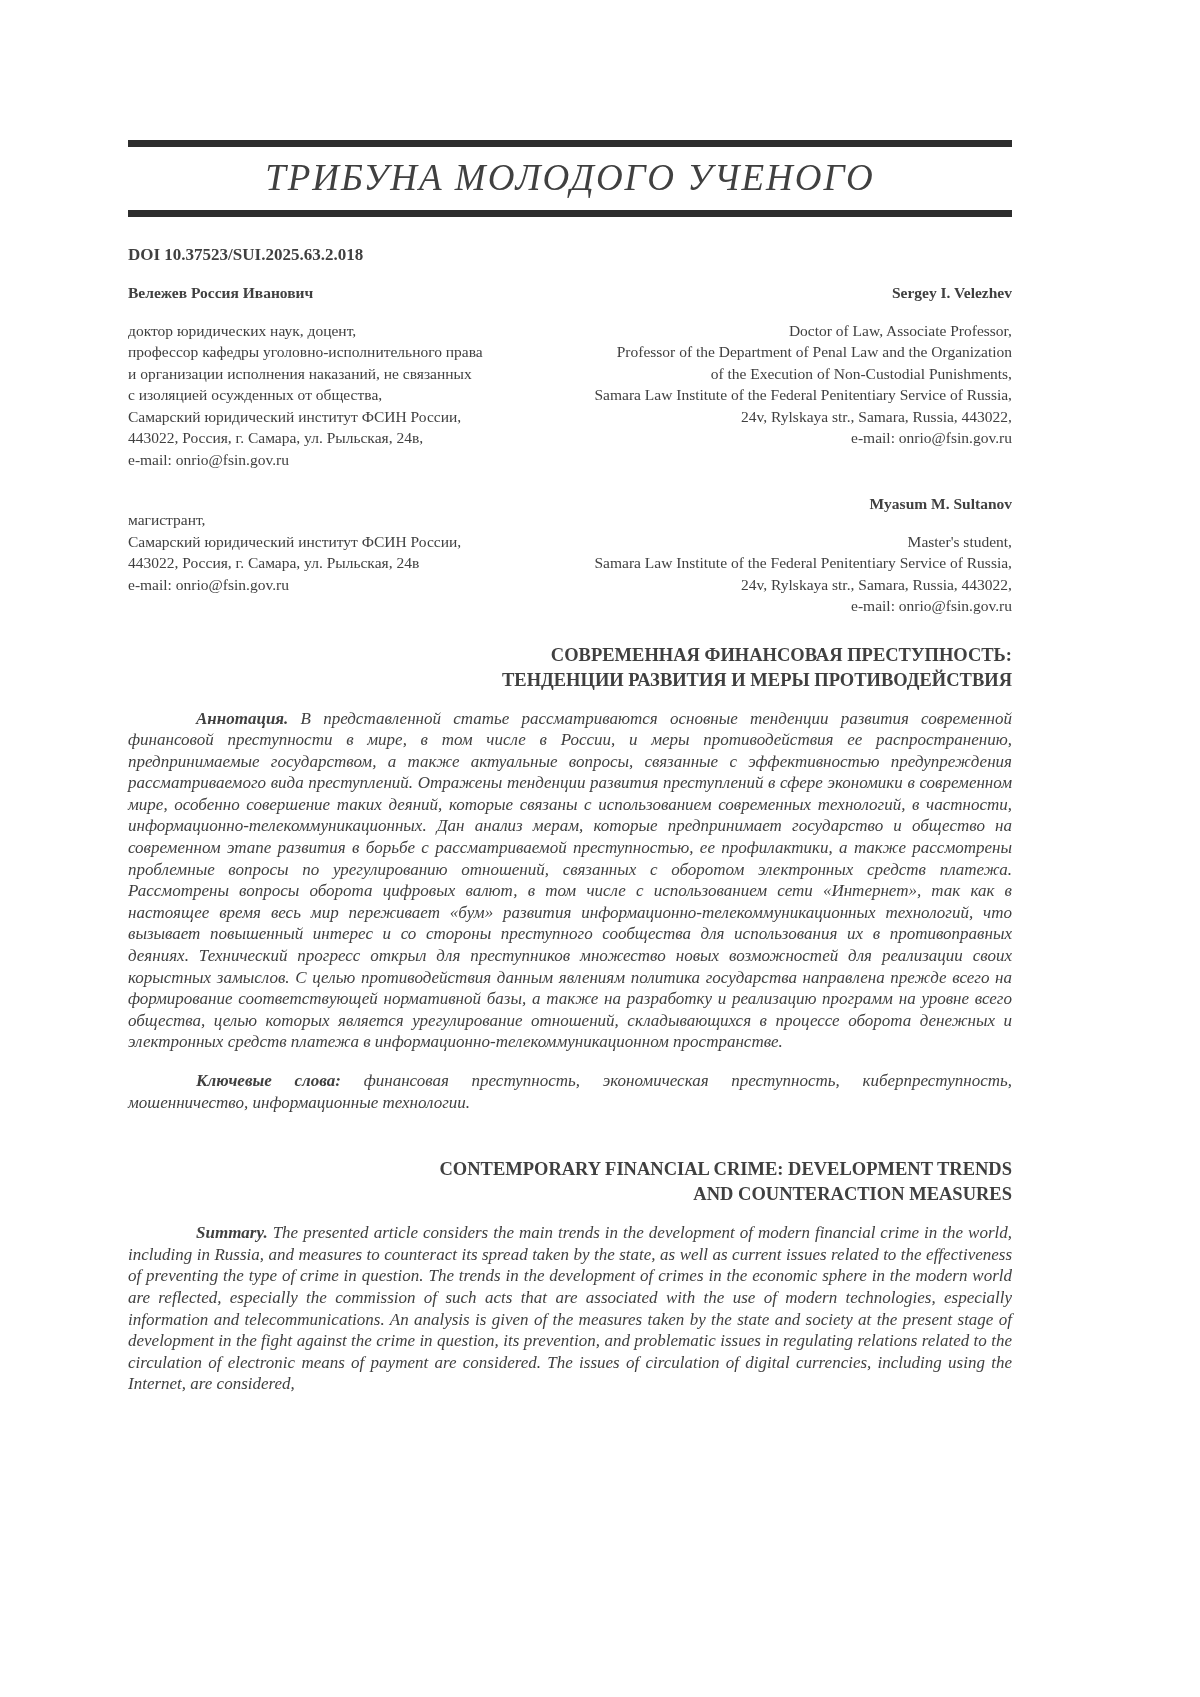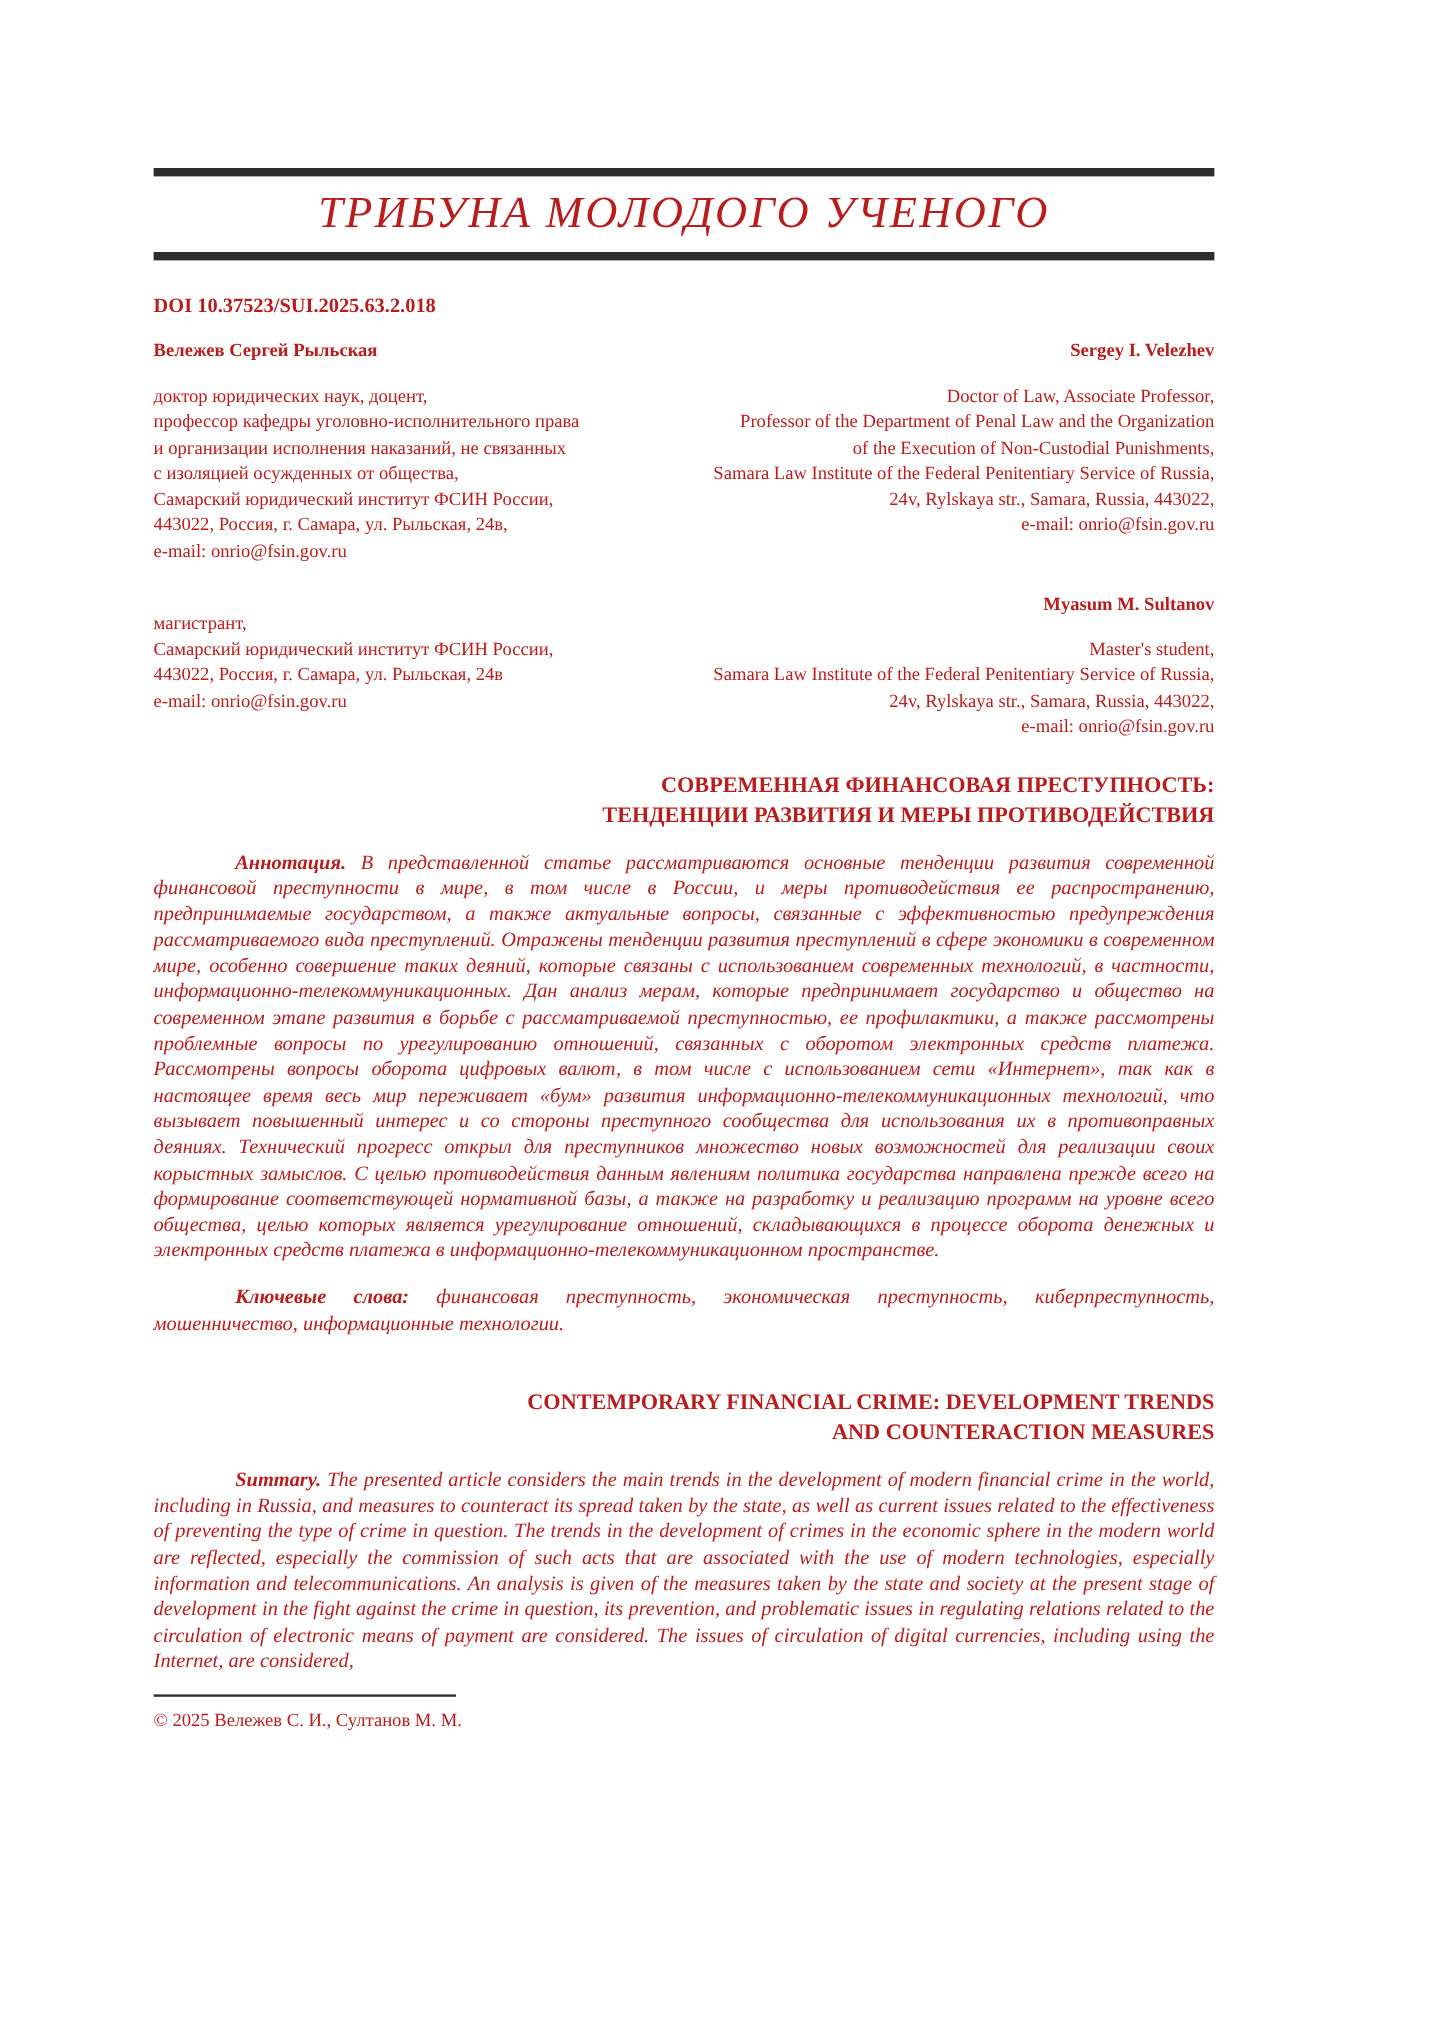--- a/index.html
+++ b/index.html
@@ -2,21 +2,21 @@
 <html><head>
 <meta charset="utf-8">
 <style>
   html, body { margin: 0; padding: 0; background: #ffffff; }
   .page {
     position: relative;
     width: 1200px;
     height: 1697px;
     background: #ffffff;
     font-family: "Liberation Serif", serif;
-    color: #b91c1c;
+    color: #404040;
     overflow: hidden;
   }
   .content {
     position: absolute;
     left: 128px;
     top: 140px;
     width: 884px;
   }
   .rule {
     height: 7px;
@@ -88,21 +88,21 @@
     <div class="rule"></div>
     <div class="journal-title">ТРИБУНА МОЛОДОГО УЧЕНОГО</div>
     <div class="rule"></div>
 
     <div class="meta">
       <div>DOI 10.37523/SUI.2025.63.2.018</div>
     </div>
 
     <div class="authors-row">
       <div class="col-ru">
-        <div class="author-name">Вележев Сергей Рыльская</div>
+        <div class="author-name">Вележев Россия Иванович</div>
         <div class="author-lines">доктор юридических наук, доцент,
 профессор кафедры уголовно-исполнительного права
 и организации исполнения наказаний, не связанных
 с изоляцией осужденных от общества,
 Самарский юридический институт ФСИН России,
 443022, Россия, г. Самара, ул. Рыльская, 24в,
 e-mail: onrio@fsin.gov.ru</div>
       </div>
       <div class="col-en">
         <div class="author-name">Sergey I. Velezhev</div>
@@ -138,17 +138,13 @@
 
     <p class="para"><span class="lead">Ключевые слова:</span> <span>финансовая преступность, экономическая преступность, киберпреступность, мошенничество, информационные технологии.</span></p>
 
     <div class="title-en">CONTEMPORARY FINANCIAL CRIME: DEVELOPMENT TRENDS
 AND COUNTERACTION MEASURES</div>
 
     <p class="para"><span class="lead">Summary.</span> <span>The presented article considers the main trends in the development of modern financial crime in the world, including in Russia, and measures to counteract its spread taken by the state, as well as current issues related to the effectiveness of preventing the type of crime in question. The trends in the development of crimes in the economic sphere in the modern world are reflected, especially the commission of such acts that are associated with the use of modern technologies, especially information and telecommunications. An analysis is given of the measures taken by the state and society at the present stage of development in the fight against the crime in question, its prevention, and problematic issues in regulating relations related to the circulation of electronic means of payment are considered. The issues of circulation of digital currencies, including using the Internet, are considered,</span></p>
 
   </div>
 
-  <div class="footer">
-    <div class="footer-rule"></div>
-    <div>© 2025 Вележев С. И., Султанов М. М.</div>
-  </div>
 </div>
 
 </body></html>

